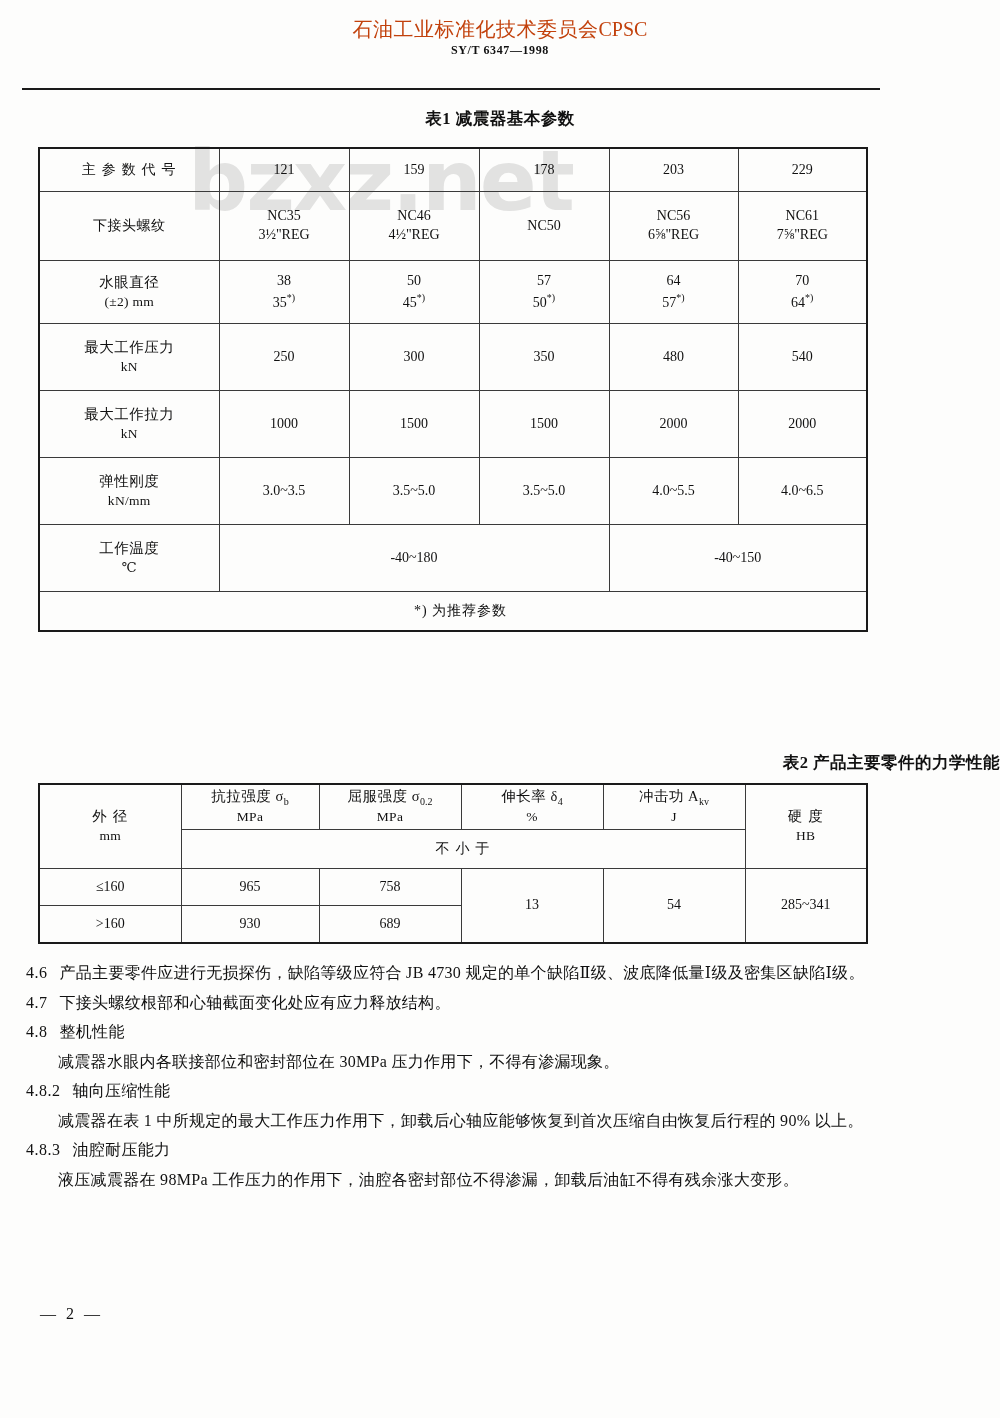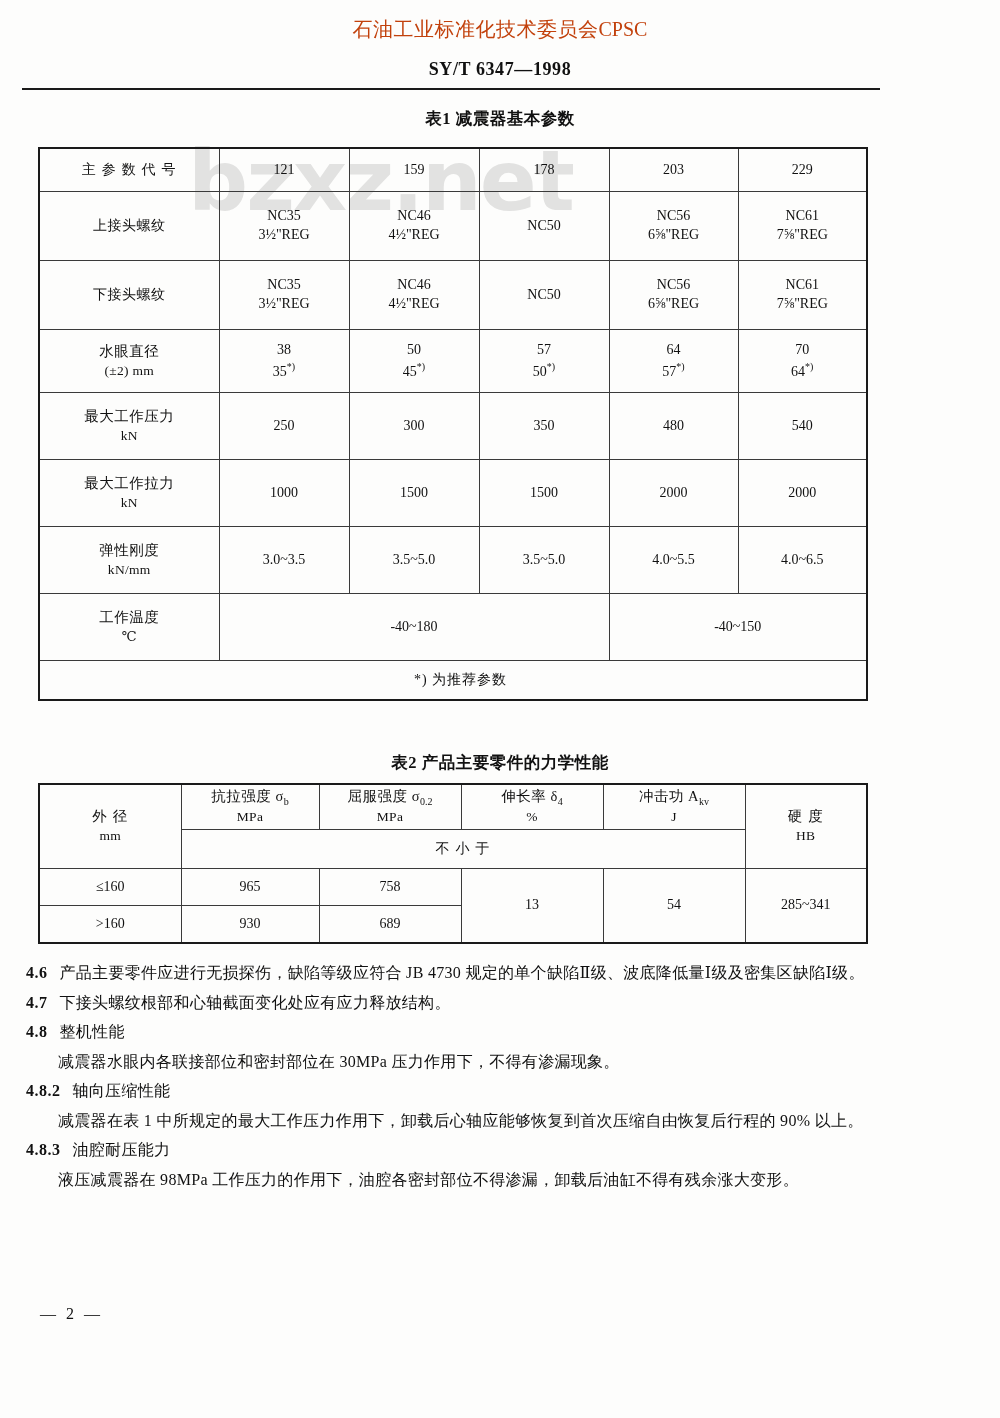--- a/index.html
+++ b/index.html
@@ -34,22 +34,21 @@
   .org-line {
     font-size: 20px;
     letter-spacing: .5px;
     color: #c2410c;
   }
   .org-line .latin {
     font-family: "Liberation Serif", serif;
     letter-spacing: 0;
   }
   .std-no {
-    margin-top: 16px;
-    font-size: 18px;
+    font-size: 12px;
     font-weight: bold;
     letter-spacing: .6px;
   }
   .header-rule {
     position: absolute;
     top: 88px;
     left: 22px;
     width: 858px;
     height: 2px;
     background: #1a1a1a;
@@ -73,21 +72,21 @@
   
   .tbl-caption {
     position: absolute;
     width: 1000px;
     text-align: center;
     font-size: 16.5px;
     font-weight: bold;
     letter-spacing: .5px;
   }
   #cap1 { top: 108px; }
-  #cap2 { top: 752px; }
+  #cap2 { top: 752px; text-align: right; }
 
   
   table.doc-table {
     position: absolute;
     border-collapse: collapse;
     table-layout: fixed;
     background: transparent;
     z-index: 8;
   }
   table.doc-table td {
@@ -141,21 +140,21 @@
     font-size: 16px;
     line-height: 29.5px;
     letter-spacing: .3px;
   }
   .body-text p {
     margin: 0;
     text-align: justify;
     text-justify: inter-ideograph;
   }
   .clause-num {
-    font-weight: bold;
+    font-weight: normal;
     font-family: "Liberation Serif", serif;
     letter-spacing: .5px;
   }
   .indent { text-indent: 2em; }
   .gap { display: inline-block; width: 12px; }
 
   .page-num {
     position: absolute;
     left: 40px;
     top: 1305px;
@@ -190,28 +189,20 @@
   <tbody>
     <tr>
       <td style="height:38px" class="cn">主 参 数 代 号</td>
       <td class="lat">121</td>
       <td class="lat">159</td>
       <td class="lat">178</td>
       <td class="lat">203</td>
       <td class="lat">229</td>
     </tr>
     <tr>
-      <td style="height:64px" class="cn-tight">上接头螺纹</td>
-      <td><span>NC35</span><br><span>3½"REG</span></td>
-      <td><span>NC46</span><br><span>4½"REG</span></td>
-      <td><span>NC50</span></td>
-      <td><span>NC56</span><br><span>6⅝"REG</span></td>
-      <td><span>NC61</span><br><span>7⅝"REG</span></td>
-    </tr>
-    <tr>
       <td style="height:64px" class="cn-tight">下接头螺纹</td>
       <td><span>NC35</span><br><span>3½"REG</span></td>
       <td><span>NC46</span><br><span>4½"REG</span></td>
       <td><span>NC50</span></td>
       <td><span>NC56</span><br><span>6⅝"REG</span></td>
       <td><span>NC61</span><br><span>7⅝"REG</span></td>
     </tr>
     <tr>
       <td style="height:58px">
         <span class="cn-tight">水眼直径</span><br>

